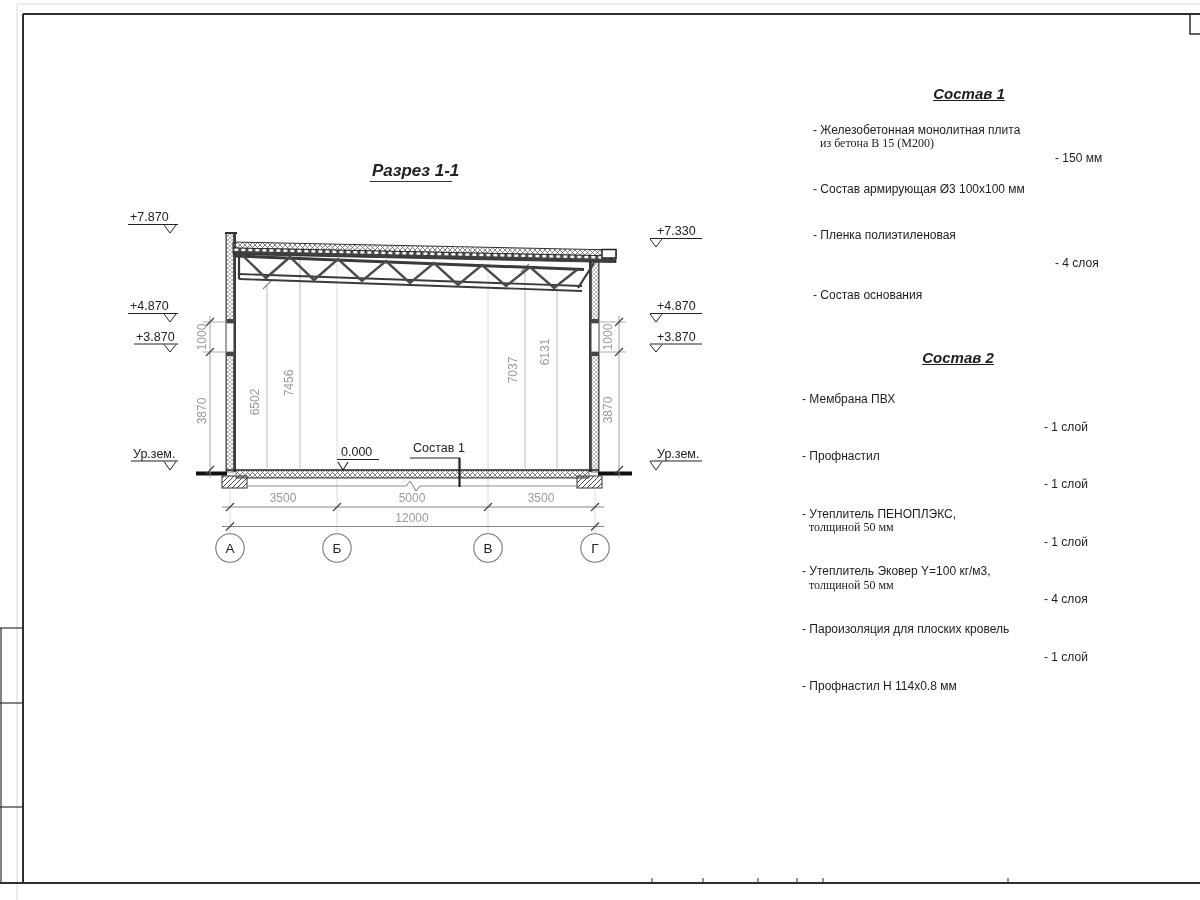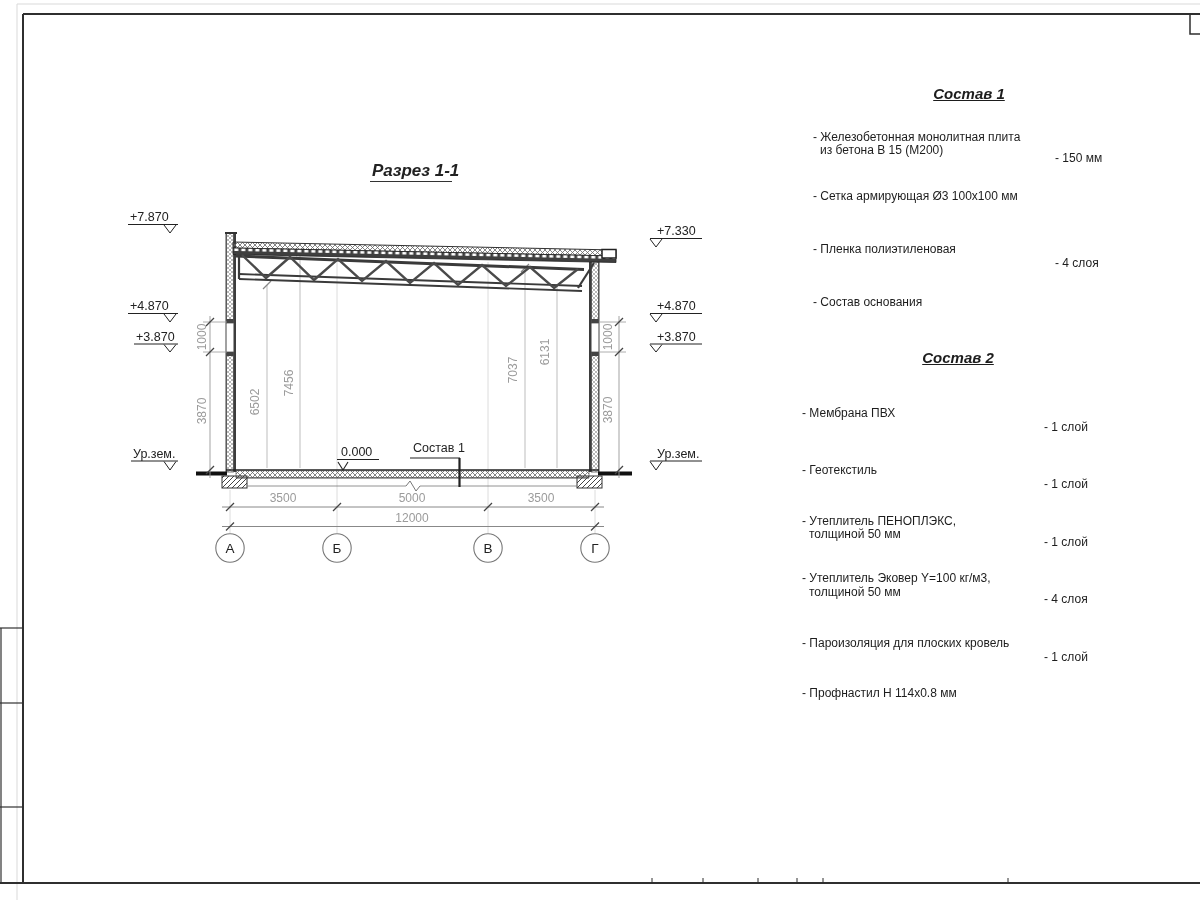--- a/index.html
+++ b/index.html
@@ -11,23 +11,23 @@
   .lvltxt{fill:#222;font-size:12.5px;}
   .axtxt{fill:#222;font-size:13.5px;}
   .titletxt{fill:#222;font-size:17px;font-style:italic;font-weight:700;}
   .lbltxt{fill:#222;font-size:12.5px;}
   .mat-list{position:absolute;width:312px;font-size:12px;line-height:13.5px;color:#1d1d1d;}
   .mat-header{font-style:italic;font-weight:700;font-size:15px;text-decoration:underline;
               text-align:center;width:100%;color:#1d1d1d;}
   .mat-items{display:flex;flex-direction:column;}
   #list1 .mat-items{margin-top:23px;gap:18px;}
   #list2 .mat-items{margin-top:28px;gap:16px;}
-  .mat-item{display:flex;align-items:center;}
+  .mat-item{display:flex;align-items:flex-start;}
   .mat-lbl{width:242px;}
-  .mat-line+ .mat-line{padding-left:7px;}
+  .mat-line+ .mat-line{padding-left:7px;font-family:Liberation Serif, serif;}
   .mat-val{white-space:nowrap;margin-top:28px;}
 </style>
 </head>
 <body>
 
 <div id="sheet">
 
 <svg id="drawing-svg" width="1200" height="900" viewBox="0 0 1200 900">
   <defs>
     <pattern id="wallHatch" width="4" height="4" patternUnits="userSpaceOnUse">
@@ -250,21 +250,21 @@
   <div class="mat-items">
     <div class="mat-item">
       <div class="mat-lbl">
         <div class="mat-line">- Железобетонная  монолитная плита</div>
         <div class="mat-line">из бетона В 15 (М200)</div>
       </div>
       <div class="mat-val">- 150 мм</div>
     </div>
     <div class="mat-item">
       <div class="mat-lbl">
-        <div class="mat-line">- Сетка армирующая Ø3 100х100 мм</div>
+        <div class="mat-line">- Состав армирующая Ø3 100х100 мм</div>
       </div>
       <div class="mat-val"></div>
     </div>
     <div class="mat-item">
       <div class="mat-lbl">
         <div class="mat-line">- Пленка полиэтиленовая</div>
       </div>
       <div class="mat-val">-  4 слоя</div>
     </div>
     <div class="mat-item">
@@ -280,21 +280,21 @@
   <div class="mat-header">Состав 2</div>
   <div class="mat-items">
     <div class="mat-item">
       <div class="mat-lbl">
         <div class="mat-line">- Мембрана ПВХ</div>
       </div>
       <div class="mat-val">- 1 слой</div>
     </div>
     <div class="mat-item">
       <div class="mat-lbl">
-        <div class="mat-line">- Геотекстиль</div>
+        <div class="mat-line">- Профнастил</div>
       </div>
       <div class="mat-val">- 1 слой</div>
     </div>
     <div class="mat-item">
       <div class="mat-lbl">
         <div class="mat-line">- Утеплитель ПЕНОПЛЭКС,</div>
         <div class="mat-line">толщиной 50 мм</div>
       </div>
       <div class="mat-val">- 1 слой</div>
     </div>

